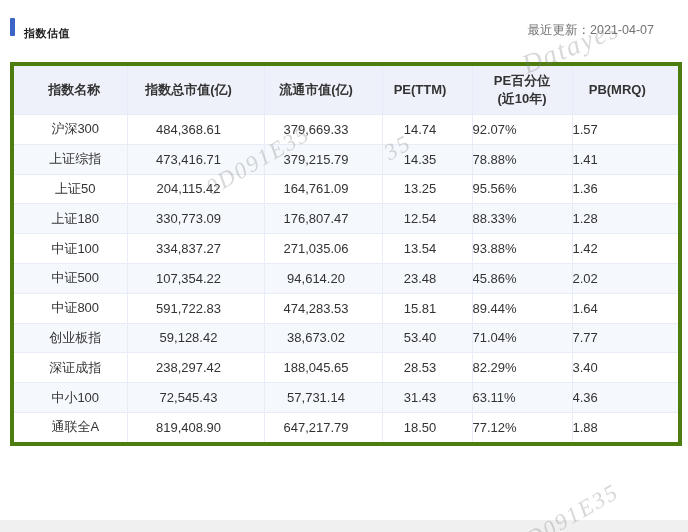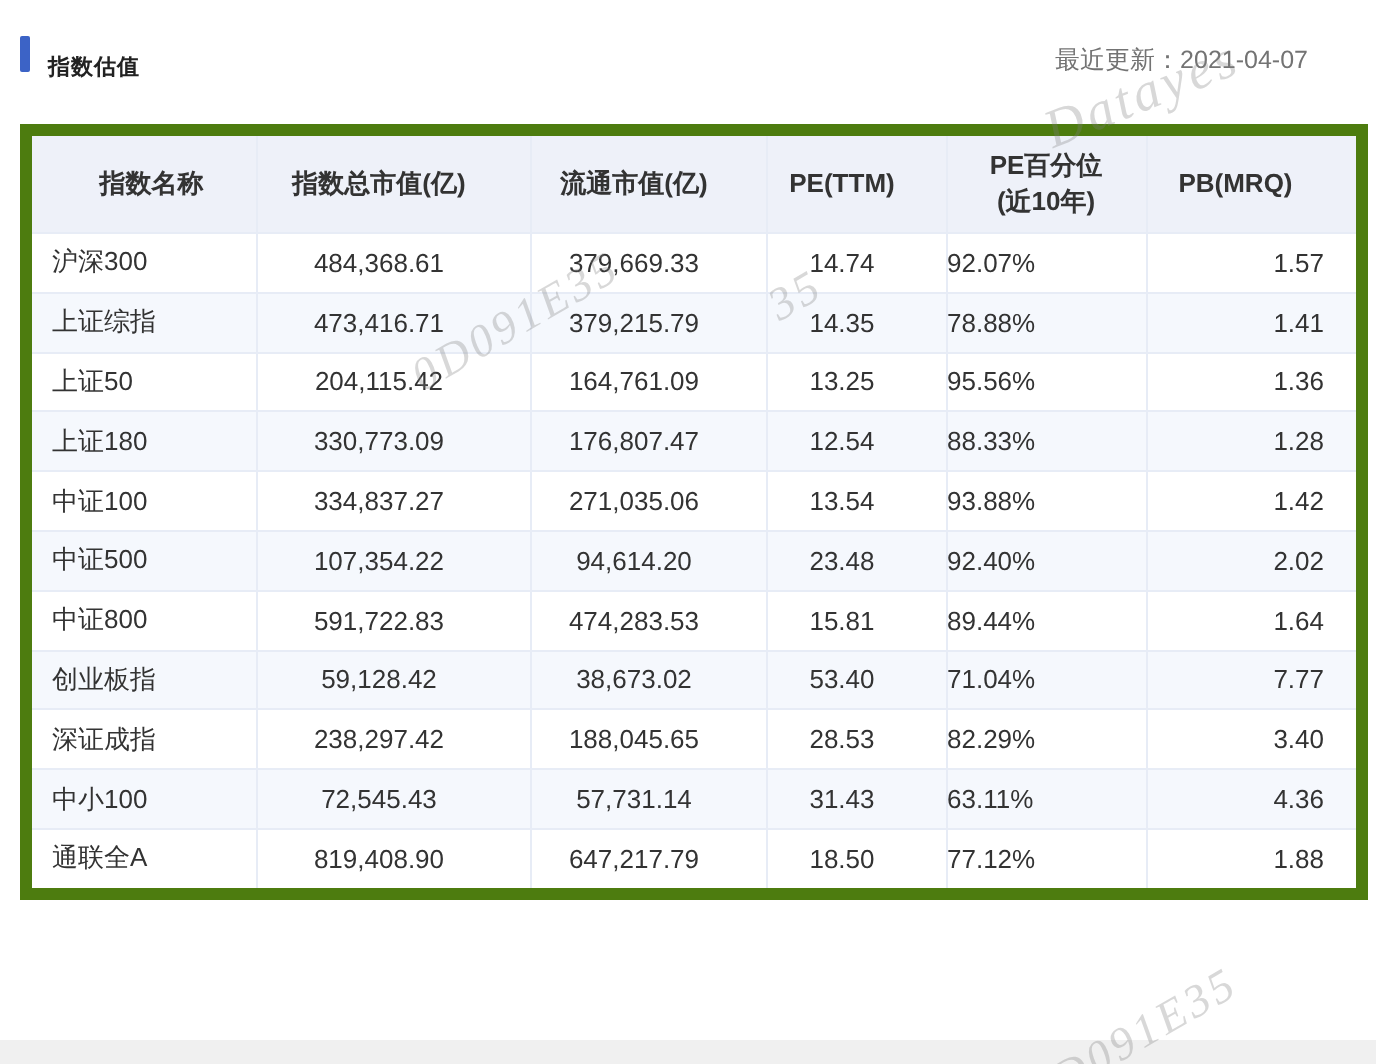--- a/index.html
+++ b/index.html
@@ -20,36 +20,36 @@
   }
   .updated{
     position:absolute;right:34px;top:22px;
     font-size:12.5px;color:#737373;
   }
   
   .table-wrap{position:absolute;left:10px;top:62px;}
   table.index-table{
     border-collapse:collapse;table-layout:fixed;width:668px;
     font-size:13px;color:#333;
-    border:6px solid #4d7c0f;
+    border:4px solid #4d7c0f;
   }
   .index-table th,.index-table td{
     border:1px solid #e7ecf6;
     padding:0;overflow:hidden;white-space:nowrap;
   }
   .index-table thead th{
     background:#eef1f9;height:48px;
     font-weight:bold;color:#333;text-align:center;
     line-height:1.35;
   }
   .index-table tbody td{height:28.8px;background:#ffffff;}
   .index-table tbody tr:nth-child(even) td{background:#f5f8fd;}
-  .c0{text-align:left;padding-left:10px !important;}
+  .c0{text-align:center;padding-left:10px !important;}
   .c1,.c2,.c3{text-align:center;padding-right:14px !important;}
-  .c5{text-align:right;padding-right:16px !important;}
+  .c5{padding-right:16px !important;}
   .c4{text-align:left;}
   th.c0{padding-left:8px !important;}
   
   .wm{
     position:absolute;z-index:5;pointer-events:none;white-space:nowrap;
     font-family:"Liberation Serif", serif;font-style:italic;
     color:rgba(125,125,125,0.30);
   }
   .wm1{left:571px;top:47px;font-size:27px;transform:translate(-50%,-50%) rotate(-22deg);letter-spacing:2px;}
   .wm2{left:258px;top:161px;font-size:23px;transform:translate(-50%,-50%) rotate(-30deg);letter-spacing:2px;}
@@ -129,21 +129,21 @@
           <td class="c2">271,035.06</td>
           <td class="c3">13.54</td>
           <td class="c4">93.88%</td>
           <td class="c5">1.42</td>
         </tr>
         <tr>
           <td class="c0">中证500</td>
           <td class="c1">107,354.22</td>
           <td class="c2">94,614.20</td>
           <td class="c3">23.48</td>
-          <td class="c4">92.40%</td>
+          <td class="c4">45.86%</td>
           <td class="c5">2.02</td>
         </tr>
         <tr>
           <td class="c0">中证800</td>
           <td class="c1">591,722.83</td>
           <td class="c2">474,283.53</td>
           <td class="c3">15.81</td>
           <td class="c4">89.44%</td>
           <td class="c5">1.64</td>
         </tr>

